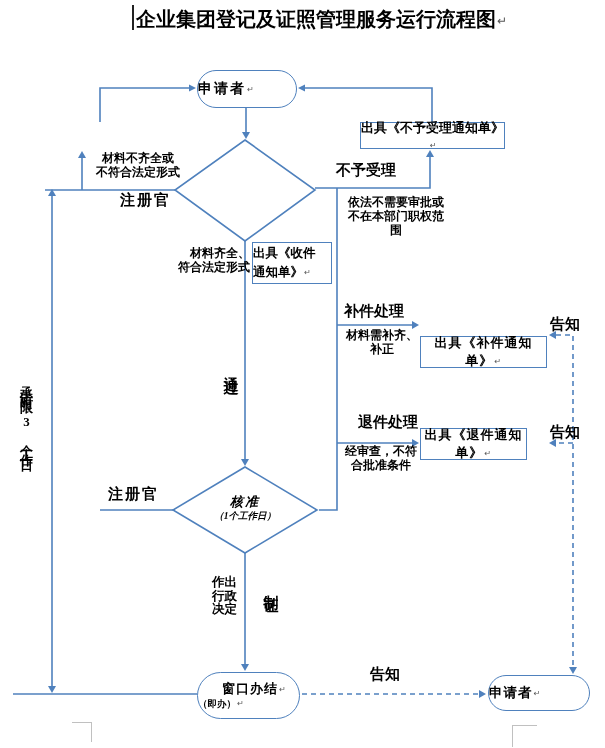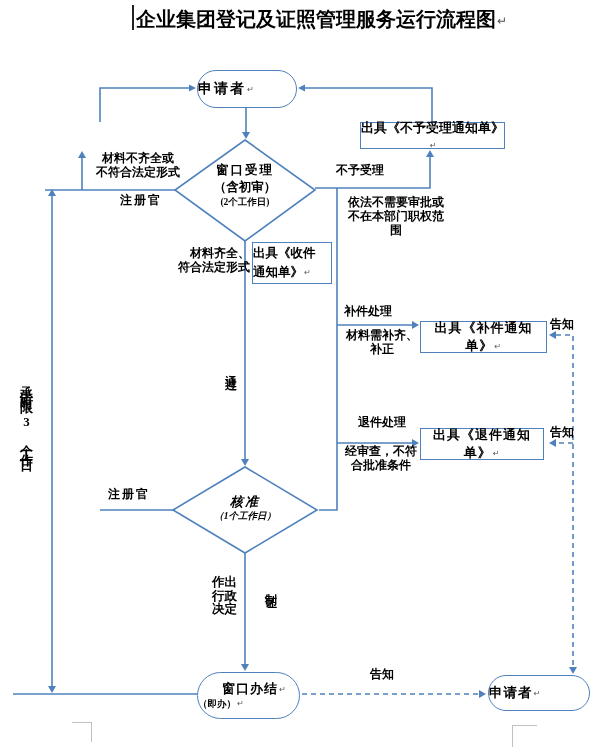--- a/index.html
+++ b/index.html
@@ -5,21 +5,21 @@
   html,body{margin:0;padding:0;background:#fff;}
   #canvas{position:relative;width:605px;height:748px;background:#fff;overflow:hidden;
           font-family:"Liberation Serif",serif;color:#000;}
   svg{position:absolute;left:0;top:0;}
   .title{position:absolute;left:136px;top:6px;font-size:20px;font-weight:bold;white-space:nowrap;}
   .cursor{position:absolute;left:132px;top:5px;width:2px;height:25px;background:#222;}
   .node{position:absolute;border:1.6px solid #4f81bd;background:#fff;box-sizing:border-box;
         display:flex;flex-direction:column;align-items:flex-start;justify-content:center;
         font-weight:bold;text-align:center;}
   .oval{border-radius:24px;}
-  .lbl{position:absolute;font-weight:bold;font-size:12px;line-height:14px;white-space:nowrap;}
+  .lbl{position:absolute;font-weight:bold;font-size:15px;line-height:14px;white-space:nowrap;}
   .lbl2{white-space:normal;text-align:center;font-size:12px;}
   .lbl2 span{display:block;}
   .vert{writing-mode:vertical-lr;text-orientation:upright;white-space:nowrap;}
   .eol{font-size:8px;color:#555;font-weight:normal;margin-left:1px;vertical-align:1px;}
   .cmark{position:absolute;box-sizing:border-box;}
   .small{font-size:9.5px;font-weight:bold;}
   .dtext{position:absolute;width:120px;text-align:center;font-weight:bold;}
 </style>
 </head>
 <body>
@@ -74,36 +74,31 @@
 
   <div class="node oval" style="left:197px;top:70px;width:100px;height:38px;font-size:14px;letter-spacing:2px;">
     <span><span>申请者</span><span class="eol">↵</span></span>
   </div>
 
 
   <div class="node" style="left:360px;top:122px;width:145px;height:27px;font-size:13px;">
     <span><span>出具《不予受理通知单》</span><span class="eol">↵</span></span>
   </div>
 
-  <div class="dtext" style="left:185px;top:162px;">
-    <div style="font-size:12.5px;letter-spacing:2px;line-height:17px;">窗口受理</div>
-    <div style="font-size:12.5px;line-height:17px;">（含初审）</div>
-    <div class="small" style="line-height:13px;">(2个工作日)</div>
-  </div>
 
   <div class="node" style="left:252px;top:242px;width:80px;height:42px;font-size:12.5px;line-height:19px;">
     <span>出具《收件</span>
     <span><span>通知单》</span><span class="eol">↵</span></span>
   </div>
 
-  <div class="node" style="left:420px;top:321px;width:127px;height:32px;font-size:13px;letter-spacing:1px;">
+  <div class="node" style="left:420px;top:336px;width:127px;height:32px;font-size:13px;letter-spacing:1px;">
     <span><span>出具《补件通知单》</span><span class="eol">↵</span></span>
   </div>
 
-  <div class="node" style="left:420px;top:428px;width:124px;height:32px;font-size:13px;letter-spacing:1px;">
+  <div class="node" style="left:420px;top:428px;width:107px;height:32px;font-size:13px;letter-spacing:1px;">
     <span><span>出具《退件通知单》</span><span class="eol">↵</span></span>
   </div>
 
   <div class="dtext" style="left:185px;top:493px;font-style:italic;">
     <div style="font-size:13px;letter-spacing:2px;line-height:17px;">核准</div>
     <div class="small" style="line-height:13px;">（1个工作日）</div>
   </div>
 
   <div class="node oval" style="left:197px;top:672px;width:103px;height:47px;">
     <span style="font-size:13px;letter-spacing:1px;line-height:15px;margin-left:24px;"><span>窗口办结</span><span class="eol">↵</span></span>

